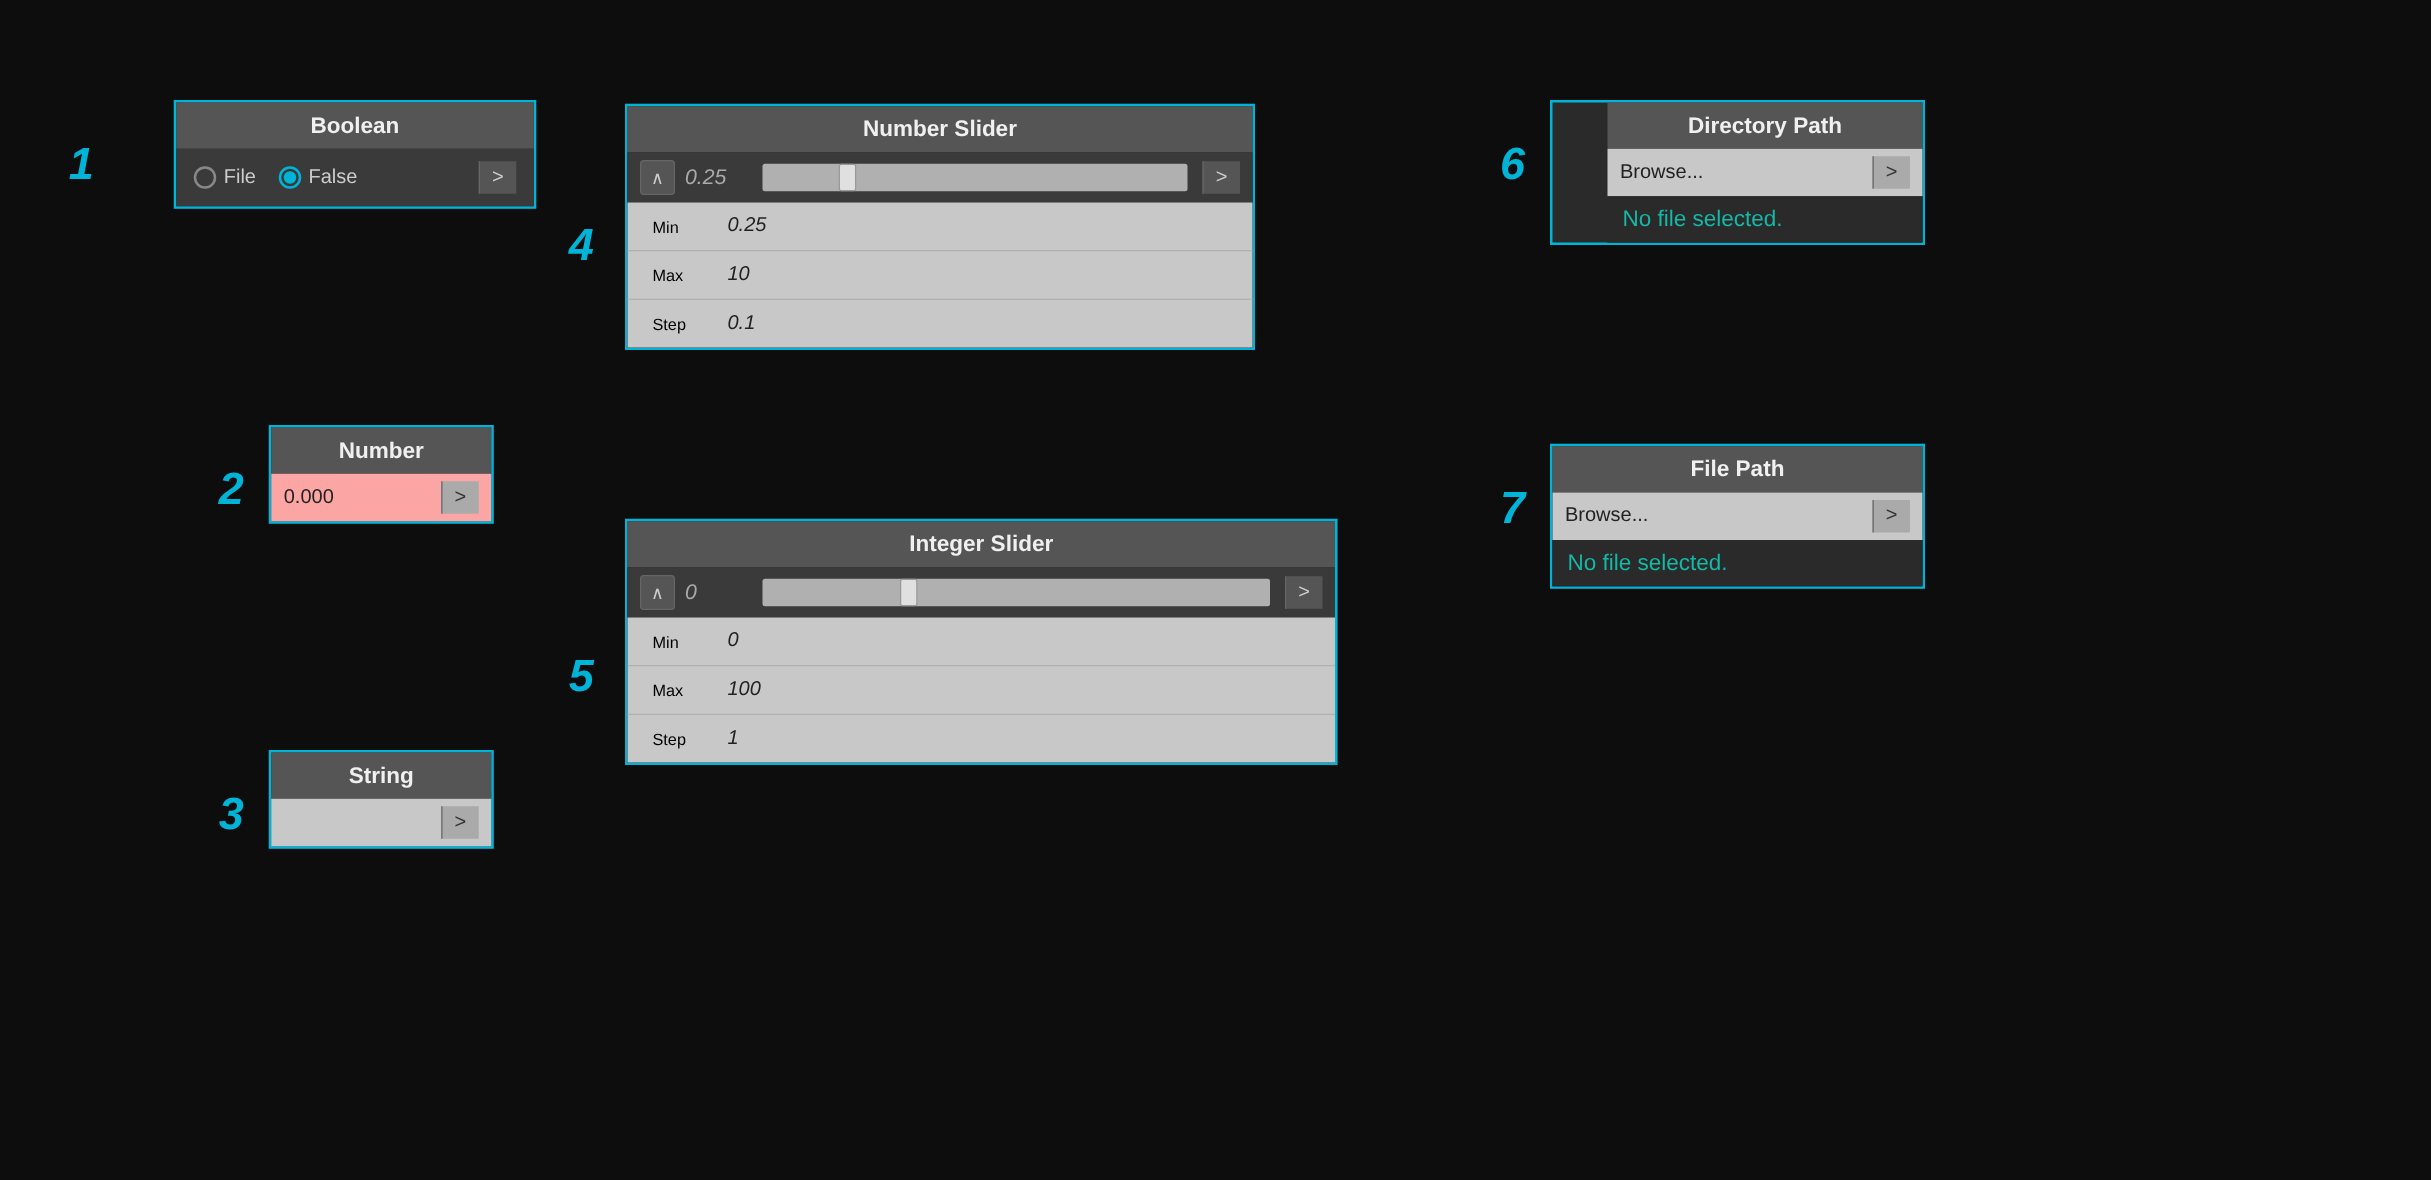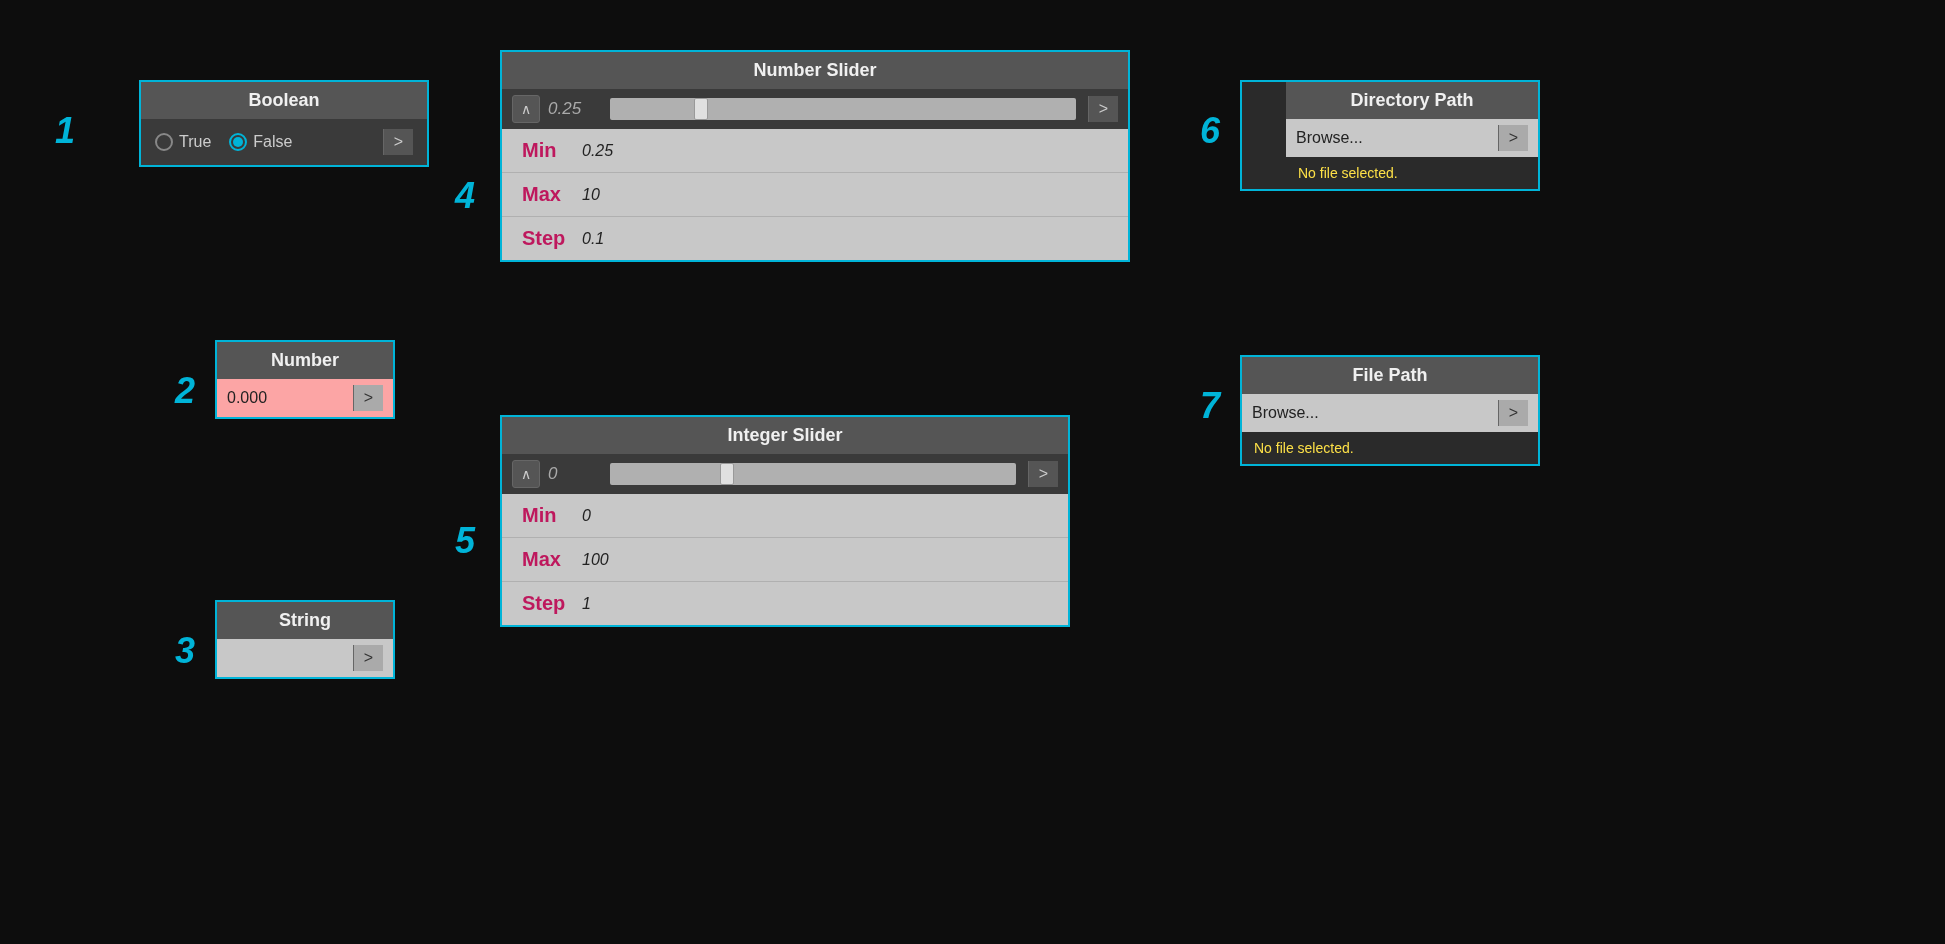--- a/index.html
+++ b/index.html
@@ -131,22 +131,22 @@
       display: flex;
       align-items: center;
       background: #c8c8c8;
       padding: 6px 10px;
       min-height: 36px;
     }
 
     
     #widget-number-slider {
       left: 500px;
-      top: 50px;
-      width: 630px;
+      top: 83px;
+      width: 504px;
     }
 
     
     #widget-integer-slider {
       left: 500px;
       top: 415px;
       width: 570px;
     }
 
     .slider-top-row {
@@ -206,24 +206,23 @@
       align-items: center;
       padding: 10px 20px;
       border-bottom: 1px solid #b0b0b0;
     }
 
     .slider-field-row:last-child {
       border-bottom: none;
     }
 
     .field-label {
-      color: #be185d;
-      font-size: 20px;
+      color: #000000;
+      font-size: 13px;
       width: 60px;
-      font-weight: bold;
     }
 
     .field-value {
       color: #222;
       font-size: 16px;
       font-style: italic;
     }
 
     
     #widget-directory-path {
@@ -247,37 +246,37 @@
     }
 
     .browse-label {
       flex: 1;
       color: #222;
       font-size: 16px;
     }
 
     .no-file-row {
       padding: 8px 12px;
-      color: #fde047;
-      font-size: 14px;
+      color: #14b8a6;
+      font-size: 18px;
       background: #2a2a2a;
     }
   </style>
 </head>
 <body>
 
 <span class="index-label" style="left:55px; top:110px;">1</span>
 
 <div class="widget" id="widget-boolean">
   <div class="widget-header">Boolean</div>
   <div class="widget-body">
     <div class="boolean-row">
       <label class="radio-option">
         <span class="radio-circle"></span>
-        <span>True</span>
+        <span>File</span>
       </label>
       <label class="radio-option">
         <span class="radio-circle selected"></span>
         <span>False</span>
       </label>
       <button class="arrow-btn">&gt;</button>
     </div>
   </div>
 </div>
 

